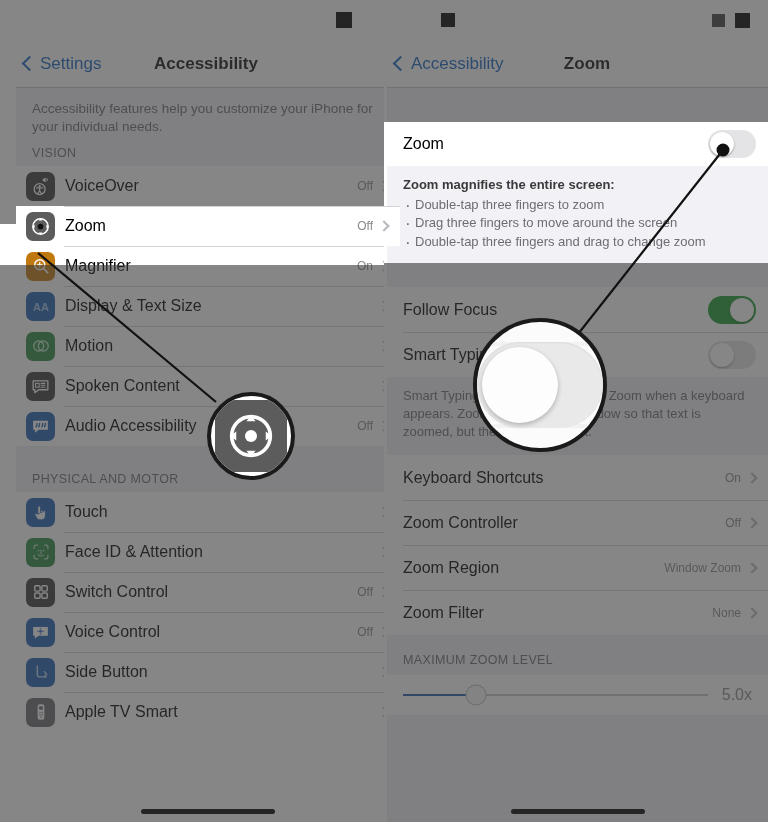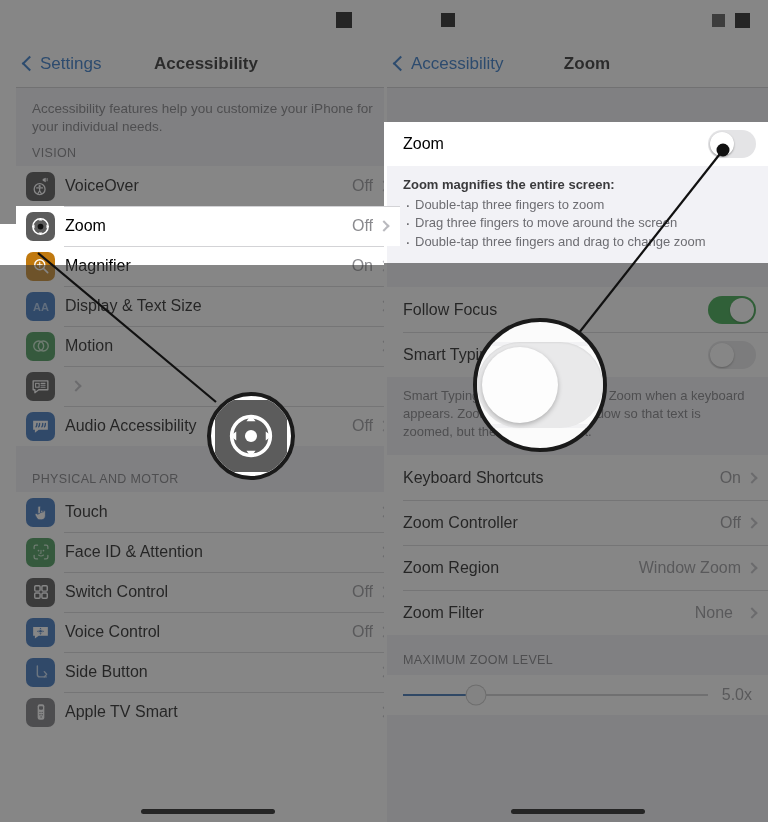--- a/index.html
+++ b/index.html
@@ -54,21 +54,21 @@
   }
   .cell + .cell::before {
     content:""; position:absolute; left:48px; right:0; top:0; height:1px; background:#d3d3d6;
   }
   .cell.noicon { padding-left: 16px; }
   .cell.noicon + .cell.noicon::before { left:16px; }
   .cell-icon { width:29px; height:29px; border-radius:7px; flex:0 0 29px; margin-right:10px;
                display:flex; align-items:center; justify-content:center; }
   .cell-icon svg { display:block; }
   .cell-label { font-size:16px; color:#000; flex:1 1 auto; white-space:nowrap; }
-  .cell-value { font-size:16px; color:#8a8a8e; margin-right:7px; white-space:nowrap;text-align:center; }
+  .cell-value { font-size:12px; color:#8a8a8e; margin-right:7px; white-space:nowrap;text-align:center; }
   .chev-right { width:8px; height:8px; border-top:2px solid #b9b9be; border-right:2px solid #b9b9be;
                 transform: rotate(45deg); margin-right:12px; flex:0 0 auto; }
 
   
   .toggle { width:48px; height:28px; border-radius:14px; position:relative; margin-right:12px; flex:0 0 auto; }
   .toggle .knob { position:absolute; top:2px; width:24px; height:24px; border-radius:12px; background:#fff;
                   box-shadow:0 1px 2px rgba(0,0,0,.35); }
   .toggle.off { background:#e4e4e6; }
   .toggle.off .knob { left:2px; }
   .toggle.on  { background:#1f9c33; }
@@ -201,20 +201,21 @@
       </div>
 
       <div class="cell">
         <span class="cell-icon" style="background:#3a3a3c;">
           <svg width="21" height="21" viewBox="0 0 24 24">
             <path d="M3.6 5.5h16.8v10.2H10l-4.4 3.4v-3.4H3.6z" fill="none" stroke="#fff" stroke-width="1.5" stroke-linejoin="round"></path>
             <rect x="6.4" y="8.4" width="4" height="4.4" fill="none" stroke="#fff" stroke-width="1.2"></rect>
             <path d="M12.6 8.4h4.6M12.6 10.6h4.6M12.6 12.8h4.6" stroke="#fff" stroke-width="1.2" stroke-linecap="round"></path>
           </svg>
         </span>
+        <span class="cell-label">Spoken Content</span>
         <span class="cell-value"></span>
         <i class="chev-right"></i>
       </div>
 
       <div class="cell">
         <span class="cell-icon" style="background:#1f5fb4;">
           <svg width="21" height="21" viewBox="0 0 24 24">
             <path d="M3.6 5.5h16.8v10.2H10l-4.4 3.4v-3.4H3.6z" fill="#fff"></path>
             <path d="M8 8.6c0 1.6 0 2.6-1.1 3.8M11 8.6c0 1.6 0 2.6-1.1 3.8" stroke="#1f5fb4" stroke-width="1.6" stroke-linecap="round" fill="none"></path>
             <path d="M14.6 8.6c0 1.6 0 2.6-1.1 3.8M17.6 8.6c0 1.6 0 2.6-1.1 3.8" stroke="#1f5fb4" stroke-width="1.6" stroke-linecap="round" fill="none"></path>
@@ -374,21 +375,21 @@
       <div class="cell noicon" style="height:45px;">
         <span class="cell-label">Zoom Controller</span>
         <span class="cell-value">Off</span>
         <i class="chev-right"></i>
       </div>
       <div class="cell noicon" style="height:45px;">
         <span class="cell-label">Zoom Region</span>
         <span class="cell-value">Window Zoom</span>
         <i class="chev-right"></i>
       </div>
-      <div class="cell noicon" style="height:45px;gap:8px;">
+      <div class="cell noicon" style="height:45px;">
         <span class="cell-label">Zoom Filter</span>
         <span class="cell-value">None</span>
         <i class="chev-right"></i>
       </div>
 
       <div class="section-header" style="height:40px;padding-top:18px;">MAXIMUM ZOOM LEVEL</div>
 
       <div class="slider-row">
         <span class="slider-track">
           <span class="slider-fill" id="slider-fill" style="width: 24%;"></span>

